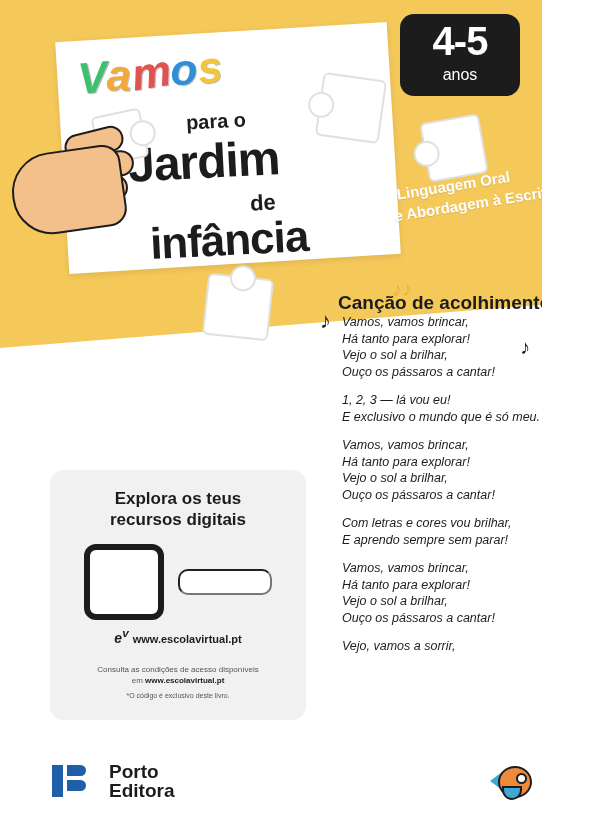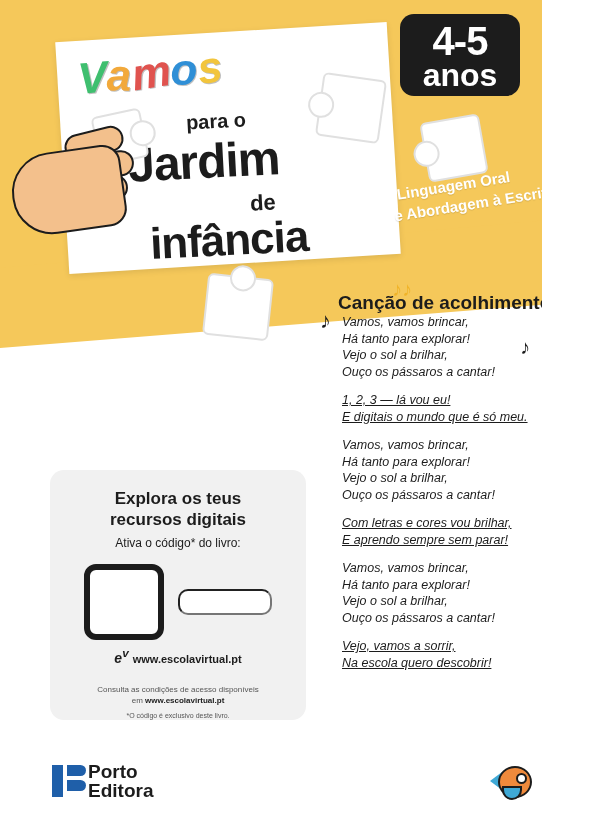--- a/index.html
+++ b/index.html
@@ -30,21 +30,21 @@
   
   .age-badge{
     position:absolute;right:22px;top:14px;width:120px;height:82px;
     background:#1c1c1c;border-radius:14px;
     color:#fff;text-align:center;
   }
   .age-badge .num{
     font-size:40px;font-weight:bold;line-height:42px;letter-spacing:-1px;padding-top:6px;
   }
   .age-badge .anos{
-    font-size:32px;font-weight:bold;line-height:26px;
+    font-size:16px;font-weight:normal;line-height:26px;
   }
 
   
   .cover-card{
     position:absolute;left:62px;top:32px;width:332px;height:232px;
     background:#ffffff;
     transform:rotate(-3.5deg);
     box-shadow:0 2px 6px rgba(0,0,0,.10);
   }
   .vamos{
@@ -131,21 +131,21 @@
   }
   .note{position:absolute;color:#1c1c1c;font-size:20px;}
   .n1{left:0px;top:16px;font-size:22px;}
   .n2{left:72px;top:-14px;font-size:20px;color:#f0b429;}
   .n3{left:230px;top:8px;font-size:22px;}
   .n4{left:200px;top:44px;font-size:20px;}
   .stanza{
     font-size:12.5px;font-style:italic;color:#1c1c1c;line-height:16.5px;
     margin:0 0 12px 22px;position:relative;
   }
-  .stanza.rep{padding-right:34px;text-decoration:underline;}
+  .stanza.rep{padding-right:34px;}
   .rep-mark{
     position:absolute;right:2px;top:50%;transform:translateY(-50%);
     font-style:normal;font-size:11px;font-weight:bold;white-space:nowrap;
   }
   .rep-mark .brace{font-size:24px;font-style:normal;vertical-align:-3px;}
 
   
   .digital{
     position:absolute;left:50px;top:470px;width:256px;height:250px;
     background:#f1f1f1;border-radius:14px;text-align:center;
@@ -170,21 +170,21 @@
   }
   .ev-logo{
     display:inline-block;font-size:14px;font-weight:bold;font-style:italic;margin-right:4px;
   }
   .small1{margin-top:18px;font-size:8px;color:#555;line-height:11px;}
   .small1 b{color:#1c1c1c;}
   .small2{margin-top:6px;font-size:7px;color:#555;}
 
   
   .porto{
-    position:absolute;left:52px;top:762px;display:flex;align-items:center;gap:2px;
+    position:absolute;left:52px;top:762px;display:flex;align-items:center;gap:23px;
   }
   .porto-mark{width:34px;height:32px;position:relative;}
   .porto-mark i{position:absolute;background:#1f5fa9;display:block;}
   .pm1{left:0;top:0;width:11px;height:32px;}
   .pm2{left:15px;top:0;width:19px;height:11px;border-radius:0 6px 6px 0;}
   .pm3{left:15px;top:15px;width:19px;height:11px;border-radius:0 6px 6px 0;}
   .porto-text{line-height:19px;}
   .porto-text .t1{font-size:19px;font-weight:bold;color:#1c1c1c;}
   .porto-text .t2{font-size:19px;font-weight:bold;color:#1c1c1c;}
 
@@ -269,21 +269,21 @@
 
     <p class="stanza">
       <span>Vamos, vamos brincar,</span><br>
       <span>Há tanto para explorar!</span><br>
       <span>Vejo o sol a brilhar,</span><br>
       <span>Ouço os pássaros a cantar!</span>
     </p>
 
     <p class="stanza rep">
       <span>1, 2, 3 — lá vou eu!</span><br>
-      <span>E digitais o mundo que é só meu.</span>
+      <span>E exclusivo o mundo que é só meu.</span>
       <span class="rep-mark"><span class="brace">}</span>&nbsp;<span>2×</span></span>
     </p>
 
     <p class="stanza">
       <span>Vamos, vamos brincar,</span><br>
       <span>Há tanto para explorar!</span><br>
       <span>Vejo o sol a brilhar,</span><br>
       <span>Ouço os pássaros a cantar!</span>
     </p>
 
@@ -295,31 +295,29 @@
 
     <p class="stanza">
       <span>Vamos, vamos brincar,</span><br>
       <span>Há tanto para explorar!</span><br>
       <span>Vejo o sol a brilhar,</span><br>
       <span>Ouço os pássaros a cantar!</span>
     </p>
 
     <p class="stanza rep">
       <span>Vejo, vamos a sorrir,</span><br>
-      <span>Na escola quero descobrir!</span>
       <span class="rep-mark"><span class="brace">}</span>&nbsp;<span>2×</span></span>
     </p>
   </div>
 
   <div class="digital">
     <h3>
       <span>Explora os teus</span><br>
       <span>recursos digitais</span>
     </h3>
-    <div class="ativa">Ativa o código* do livro:</div>
     <div class="code-row">
       <div class="qr-box"></div>
       <input class="code-field" type="text" placeholder="" style="">
     </div>
     <div class="ev-row">
       <span class="ev-logo"><span>e</span><sup>v</sup></span><span>www.escolavirtual.pt</span>
     </div>
     <div class="small1">
       <span>Consulta as condições de acesso disponíveis</span><br>
       <span>em </span><b>www.escolavirtual.pt</b>

